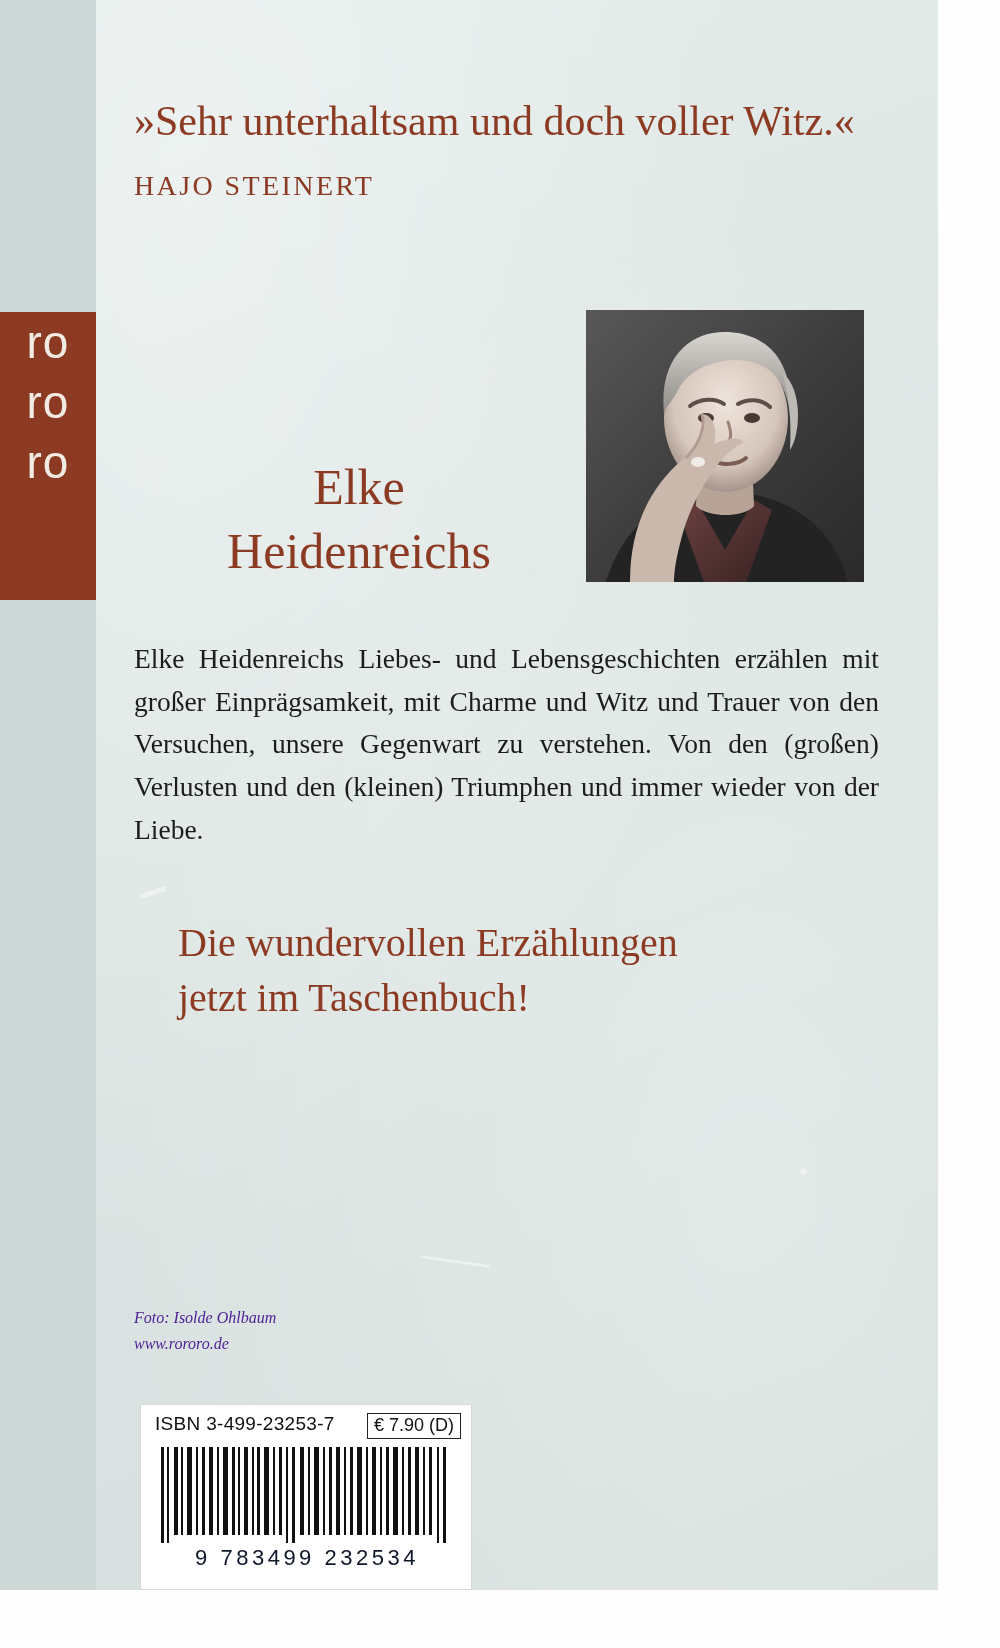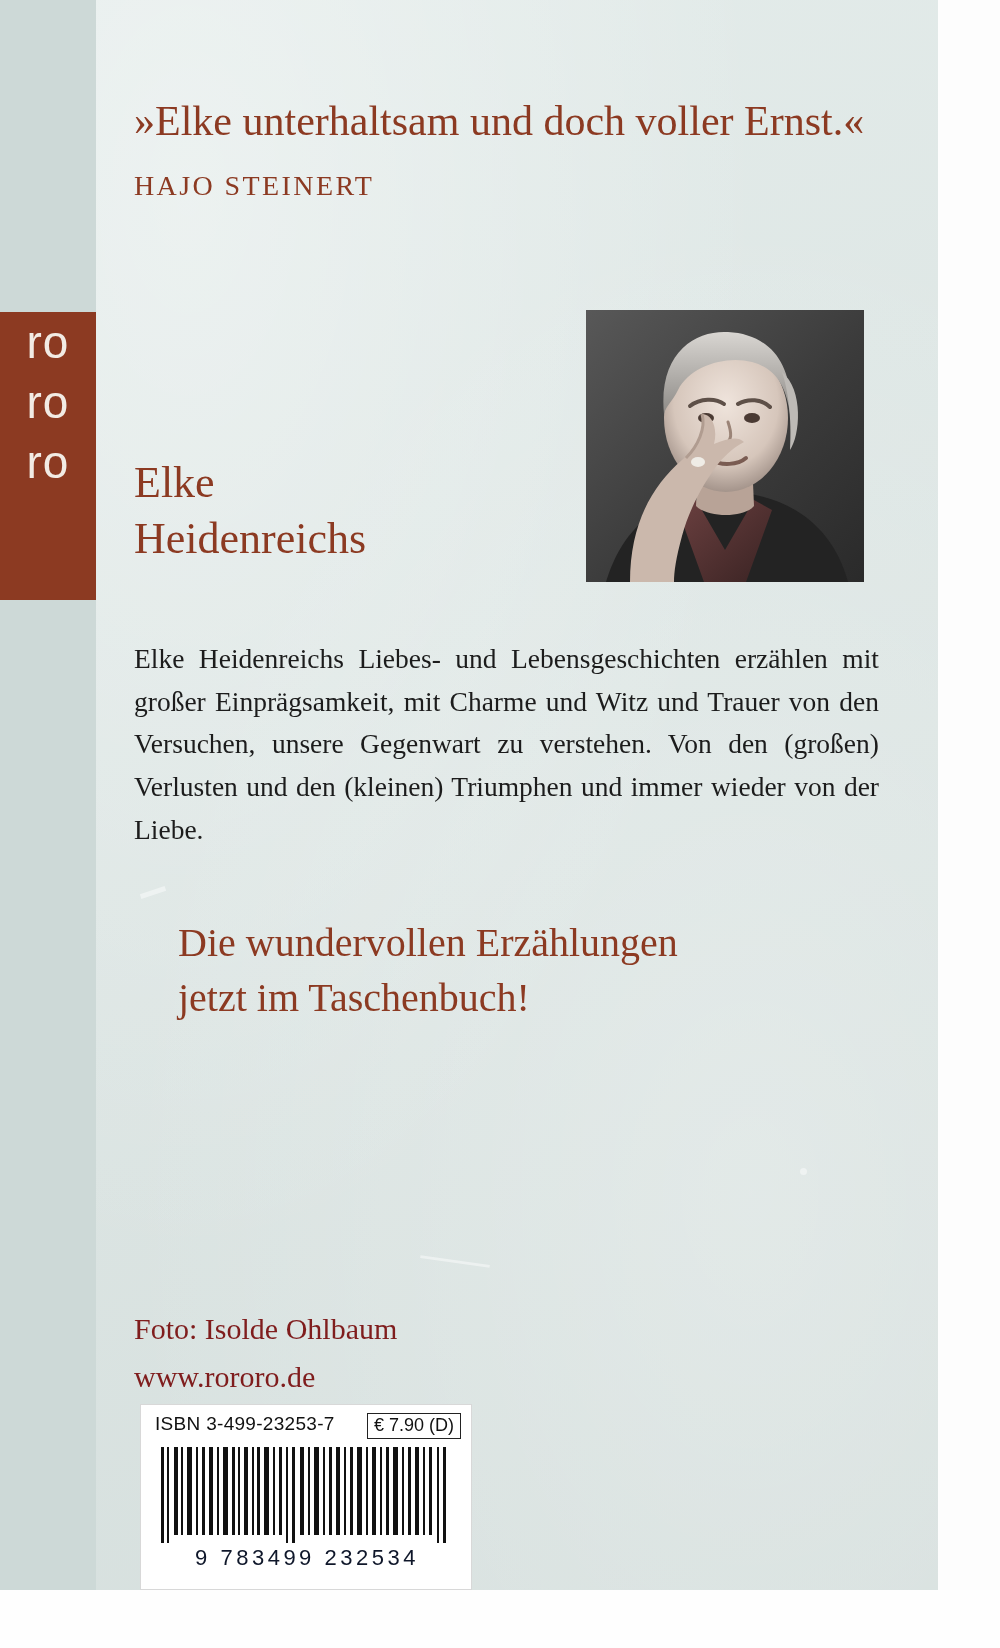--- a/index.html
+++ b/index.html
@@ -107,23 +107,23 @@
     font-size: 28px;
     letter-spacing: 2.4px;
     font-variant: small-caps;
     text-transform: uppercase;
   }
   .author {
     position: absolute;
     left: 0;
     top: 455px;
     width: 450px;
-    text-align: left;
+    text-align: center;
     color: #8c3a22;
-    font-size: 44px;
+    font-size: 50px;
     line-height: 1.28;
   }
   .author span { display: block; }
 
   
   .portrait {
     position: absolute;
     left: 452px;
     top: 310px;
     width: 278px;
@@ -152,23 +152,24 @@
     font-size: 40px;
     line-height: 1.38;
   }
   .tagline span { display: block; margin-left: 44px; }
 
   .credits {
     position: absolute;
     left: 0;
     top: 1305px;
     width: 500px;
-    color: #7f1d1d;
-    font-size: 30px;
+    color: #4c1d95;
+    font-size: 16px;
     line-height: 1.6;
+    font-style: italic;
   }
   .credits span { display: block; }
 
   
   .barcode-box {
     position: absolute;
     left: 140px;
     top: 1404px;
     width: 332px;
     height: 186px;
@@ -234,21 +235,21 @@
     <div class="spine-logo">
       <span>ro</span>
       <span>ro</span>
       <span>ro</span>
     </div>
   </div>
 
   <div class="content">
 
     <div class="quote">
-      <span>»Elke unterhaltsam und doch voller Ernst.«</span>
+      <span>»Sehr unterhaltsam und doch voller Witz.«</span>
       <span class="attrib">Hajo Steinert</span>
     </div>
 
     <div class="portrait">
       <svg width="278" height="272" viewBox="0 0 278 272" xmlns="http://www.w3.org/2000/svg" aria-hidden="true">
         <defs>
           <linearGradient id="bg" x1="0" y1="0" x2="1" y2="1">
             <stop offset="0%" stop-color="#585858"></stop>
             <stop offset="55%" stop-color="#3b3b3b"></stop>
             <stop offset="100%" stop-color="#2a2a2a"></stop>

